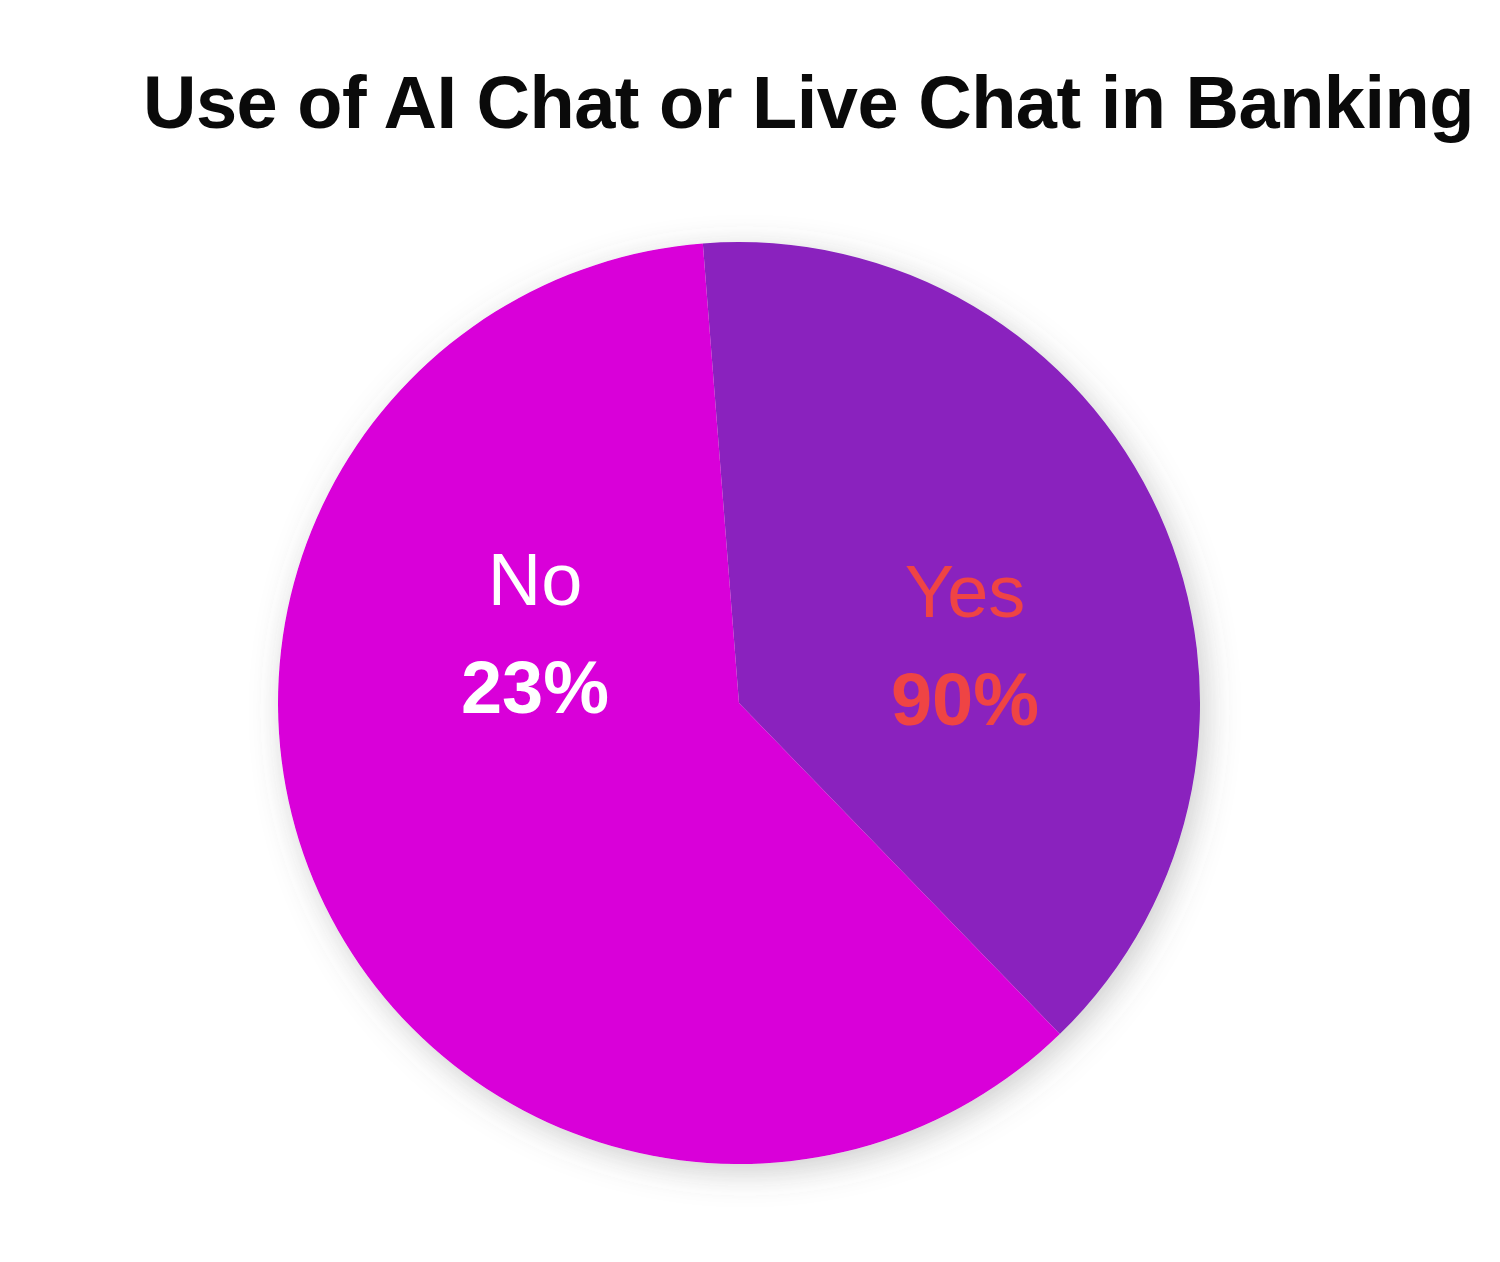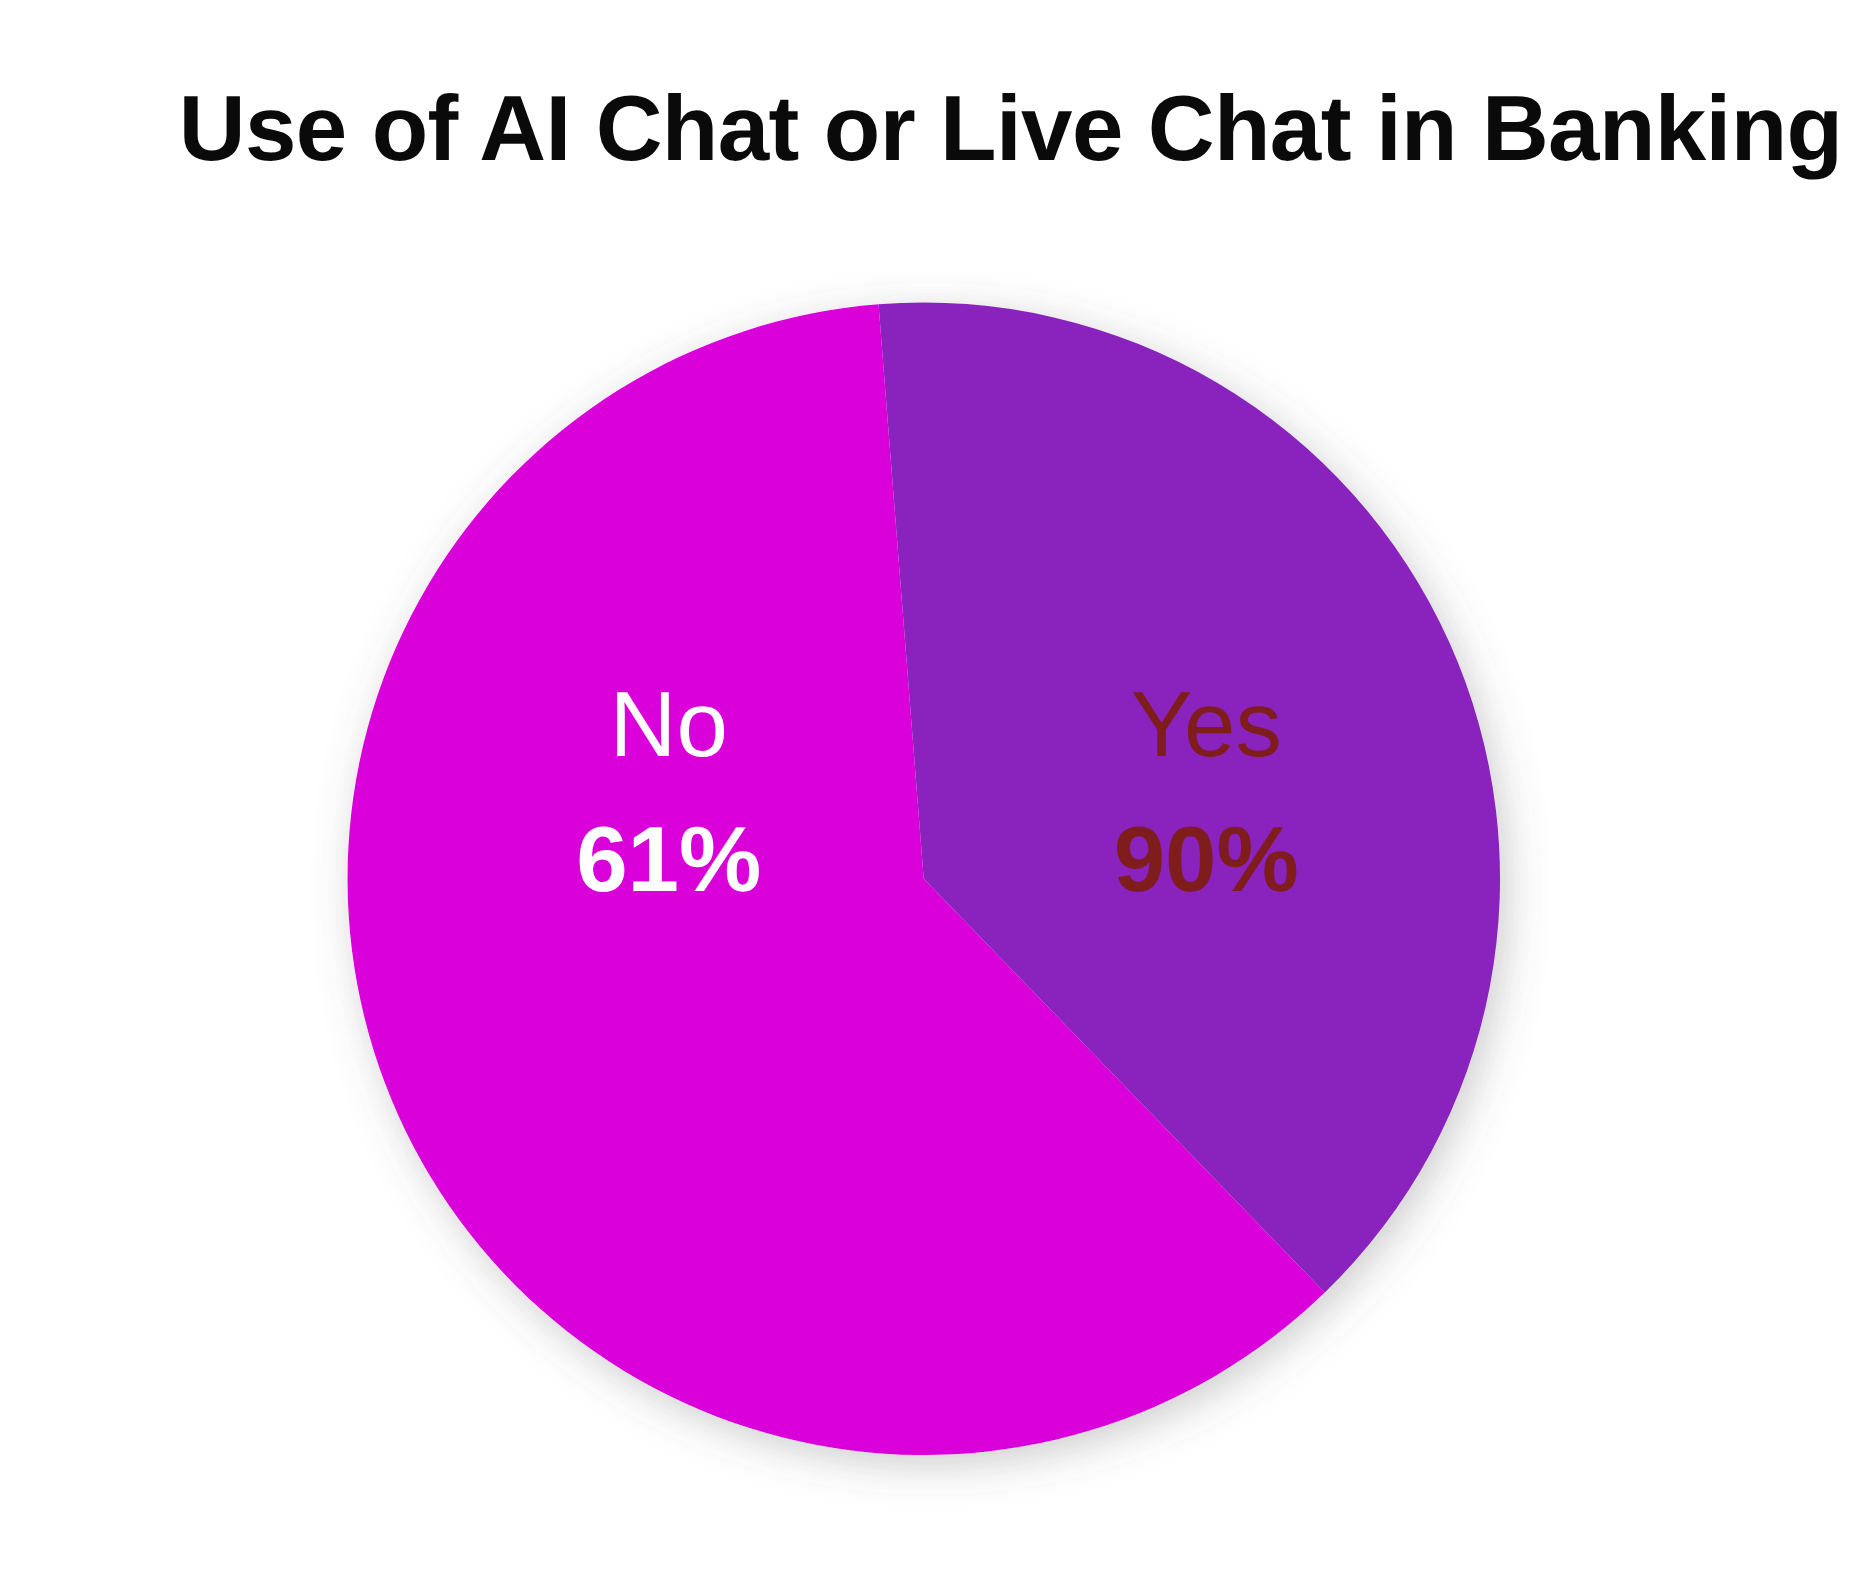--- a/index.html
+++ b/index.html
@@ -106,22 +106,22 @@
       </defs>
 
       <g filter="url(#pie-shadow)">
         <path id="slice-yes" fill="#8A22BE" d="M 739.00 703.00 L 702.83 243.42 A 461 461 0 0 1 1059.82 1034.06 Z"></path>
         <path id="slice-no" fill="#D900D9" d="M 739.00 703.00 L 1059.82 1034.06 A 461 461 0 1 1 702.83 243.42 Z"></path>
       </g>
     </svg>
 
     <div id="label-no" class="slice-label" style="color: rgb(255, 255, 255);">
       <span class="cat">No</span>
-      <span class="val">61%</span>
+      <span class="val">23%</span>
     </div>
 
-    <div id="label-yes" class="slice-label" style="color: #7f1d1d;">
+    <div id="label-yes" class="slice-label" style="color: #ef4444; margin-top: 12px;">
       <span class="cat">Yes</span>
       <span class="val">90%</span>
     </div>
 
   </div>
 </div>
 
 </body></html>

